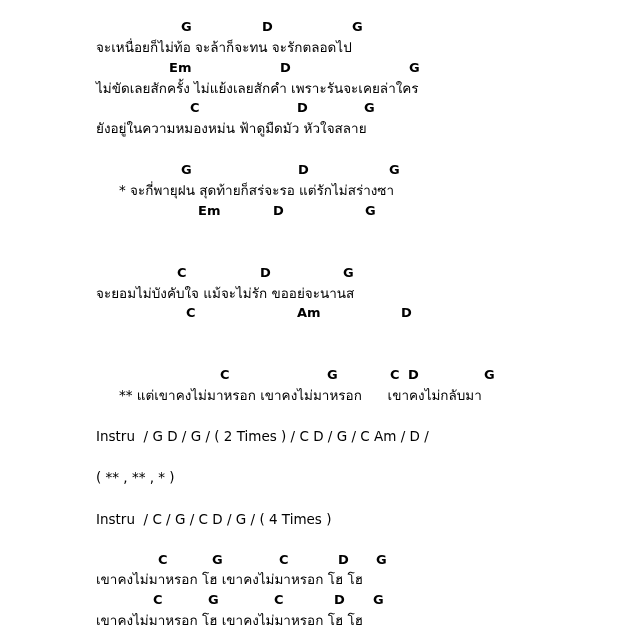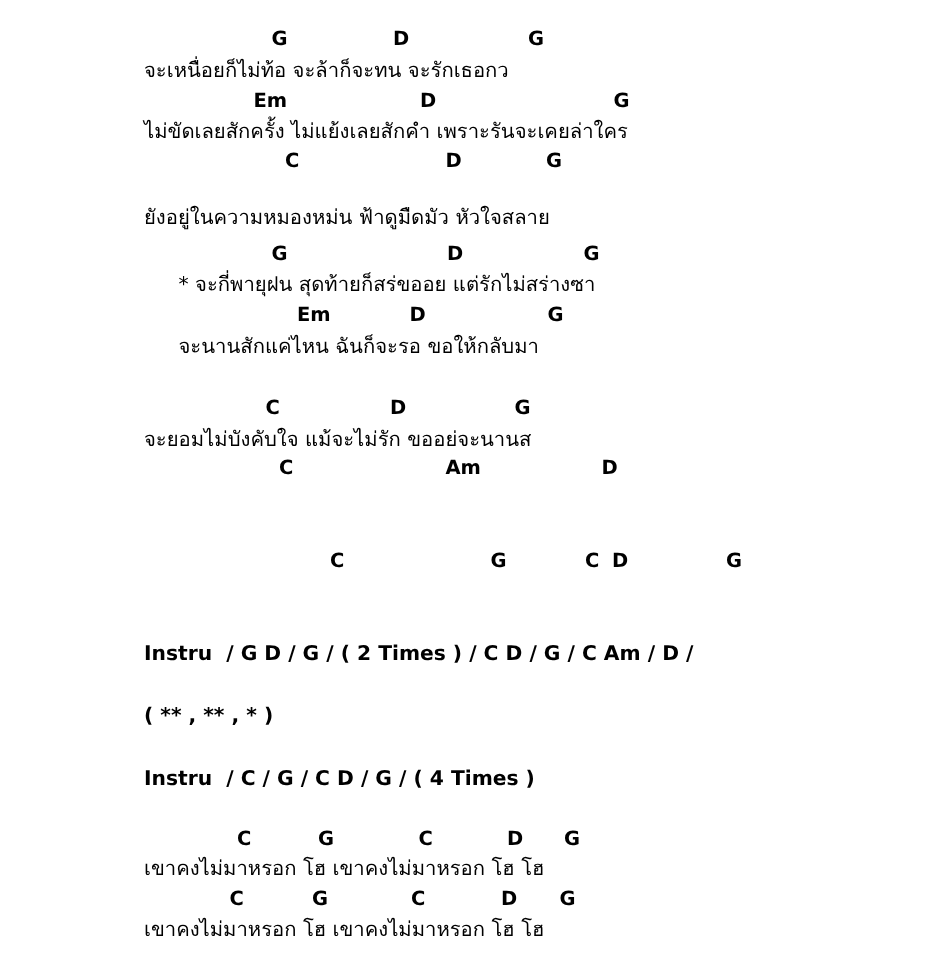--- a/index.html
+++ b/index.html
@@ -1,65 +1,65 @@
 <!DOCTYPE html>
 <html><head>
   <meta charset="utf-8">
   <style>
     html, body { margin: 0; padding: 0; background: #ffffff; }
     body { width: 620px; height: 640px; position: relative; overflow: hidden; font-family: "DejaVu Sans", sans-serif; color: #000; }
     .sheet { position: absolute; left: 0; top: 0; width: 620px; height: 640px; }
     .chord { position: absolute; font-weight: bold; font-size: 13px; line-height: 16px; white-space: nowrap; }
     .lyric { position: absolute; font-size: 13.5px; line-height: 18px; white-space: nowrap; }
-    .bold { position: absolute; font-weight: bold; font-size: 13.5px; line-height: 18px; white-space: pre; }
+    .bold { position: absolute; font-weight: normal; font-size: 13.5px; line-height: 18px; white-space: pre; }
   </style>
 </head>
 <body>
 
 <div class="sheet">
 
   <span class="chord" style="left:181px;top:19px">G</span>
   <span class="chord" style="left:262px;top:19px">D</span>
   <span class="chord" style="left:352px;top:19px">G</span>
-  <span class="lyric" style="left:96px;top:38px">จะเหนื่อยก็ไม่ท้อ จะล้าก็จะทน จะรักเธอกว</span>
+  <span class="lyric" style="left:96px;top:38px">จะเหนื่อยก็ไม่ท้อ จะล้าก็จะทน จะรักตลอดไป</span>
 
   <span class="chord" style="left:169px;top:60px">Em</span>
   <span class="chord" style="left:280px;top:60px">D</span>
   <span class="chord" style="left:409px;top:60px">G</span>
   <span class="lyric" style="left:96px;top:79px">ไม่ขัดเลยสักครั้ง ไม่แย้งเลยสักคำ เพราะรันจะเคยล่าใคร</span>
 
   <span class="chord" style="left:190px;top:100px">C</span>
   <span class="chord" style="left:297px;top:100px">D</span>
   <span class="chord" style="left:364px;top:100px">G</span>
-  <span class="lyric" style="left:96px;top:136px">ยังอยู่ในความหมองหม่น ฟ้าดูมืดมัว หัวใจสลาย</span>
+  <span class="lyric" style="left:96px;top:119px">ยังอยู่ในความหมองหม่น ฟ้าดูมืดมัว หัวใจสลาย</span>
 
   <span class="chord" style="left:181px;top:162px">G</span>
   <span class="chord" style="left:298px;top:162px">D</span>
   <span class="chord" style="left:389px;top:162px">G</span>
-  <span class="lyric" style="left:119px;top:181px">* จะกี่พายุฝน สุดท้ายก็สร่ขออย แต่รักไม่สร่างซา</span>
+  <span class="lyric" style="left:119px;top:181px">* จะกี่พายุฝน สุดท้ายก็สร่จะรอ แต่รักไม่สร่างซา</span>
 
   <span class="chord" style="left:198px;top:203px">Em</span>
   <span class="chord" style="left:273px;top:203px">D</span>
   <span class="chord" style="left:365px;top:203px">G</span>
-  <span class="lyric" style="left:119px;top:222px">จะนานสักแค่ไหน ฉันก็จะรอ ขอให้กลับมา</span>
 
   <span class="chord" style="left:177px;top:265px">C</span>
   <span class="chord" style="left:260px;top:265px">D</span>
   <span class="chord" style="left:343px;top:265px">G</span>
   <span class="lyric" style="left:96px;top:284px">จะยอมไม่บังคับใจ แม้จะไม่รัก ขออย่จะนานส</span>
 
   <span class="chord" style="left:186px;top:305px">C</span>
   <span class="chord" style="left:297px;top:305px">Am</span>
   <span class="chord" style="left:401px;top:305px">D</span>
 
   <span class="chord" style="left:220px;top:367px">C</span>
   <span class="chord" style="left:327px;top:367px">G</span>
   <span class="chord" style="left:390px;top:367px">C</span>
   <span class="chord" style="left:408px;top:367px">D</span>
   <span class="chord" style="left:484px;top:367px">G</span>
+  <span class="lyric" style="left:119px;top:386px;white-space:pre">** แต่เขาคงไม่มาหรอก เขาคงไม่มาหรอก      เขาคงไม่กลับมา</span>
 
   <span class="bold" style="left:96px;top:427px">Instru  / G D / G / ( 2 Times ) / C D / G / C Am / D /</span>
   <span class="bold" style="left:96px;top:468px">( ** , ** , * )</span>
   <span class="bold" style="left:96px;top:510px">Instru  / C / G / C D / G / ( 4 Times )</span>
 
   <span class="chord" style="left:158px;top:552px">C</span>
   <span class="chord" style="left:212px;top:552px">G</span>
   <span class="chord" style="left:279px;top:552px">C</span>
   <span class="chord" style="left:338px;top:552px">D</span>
   <span class="chord" style="left:376px;top:552px">G</span>

